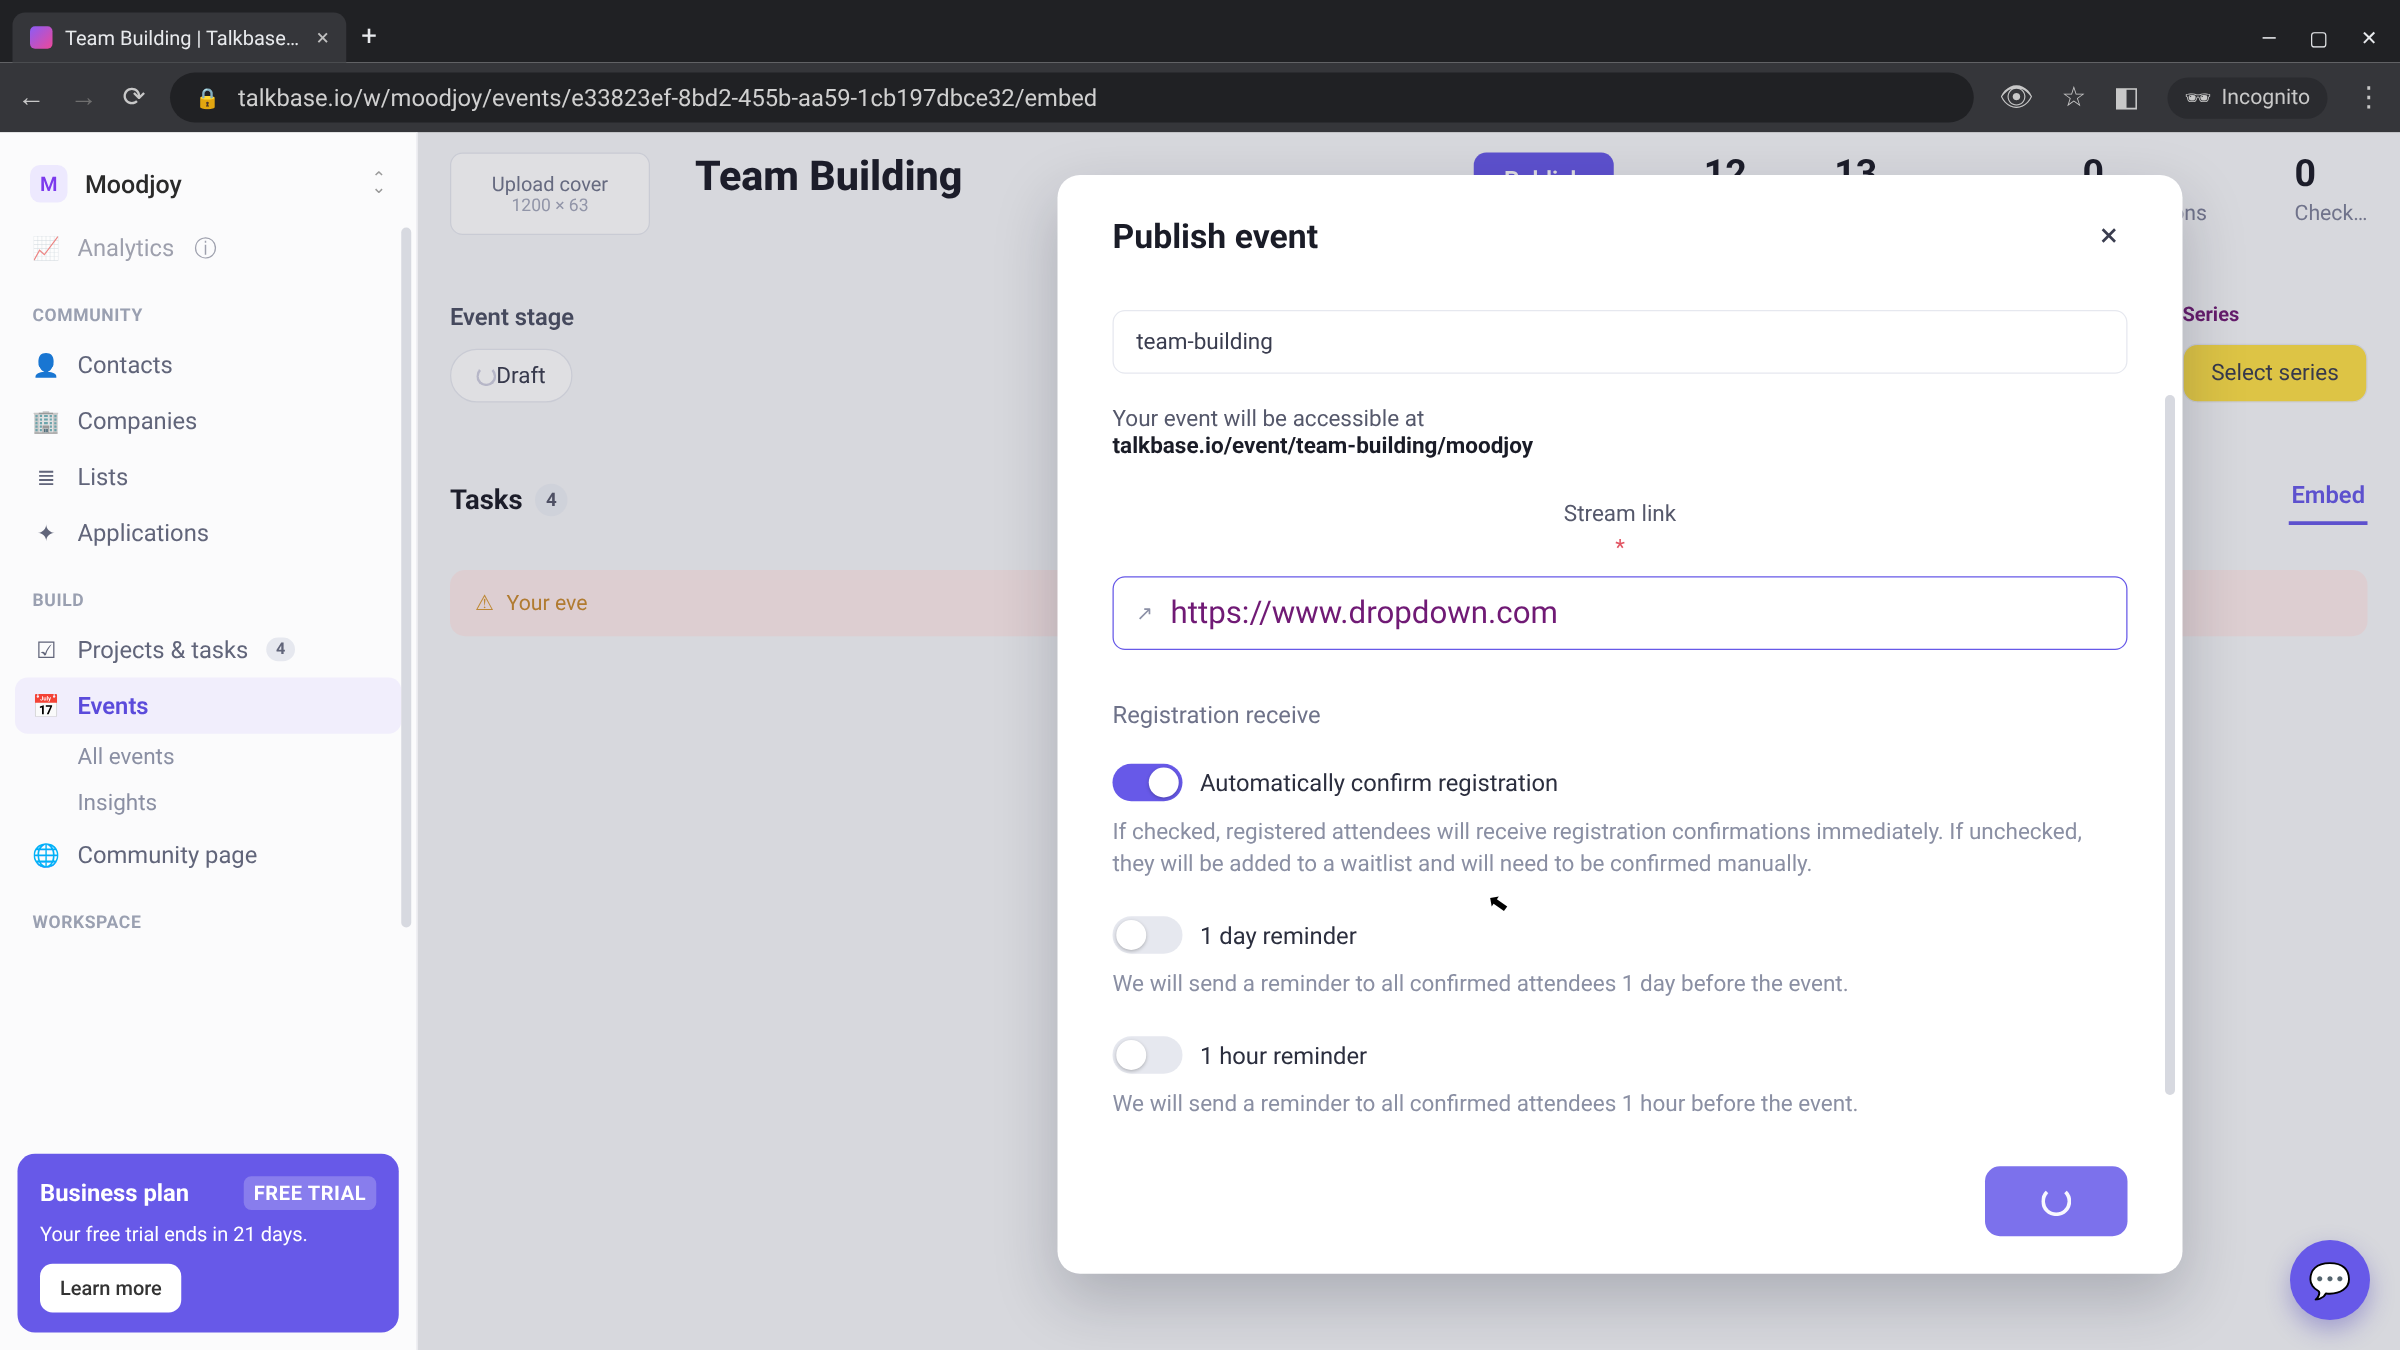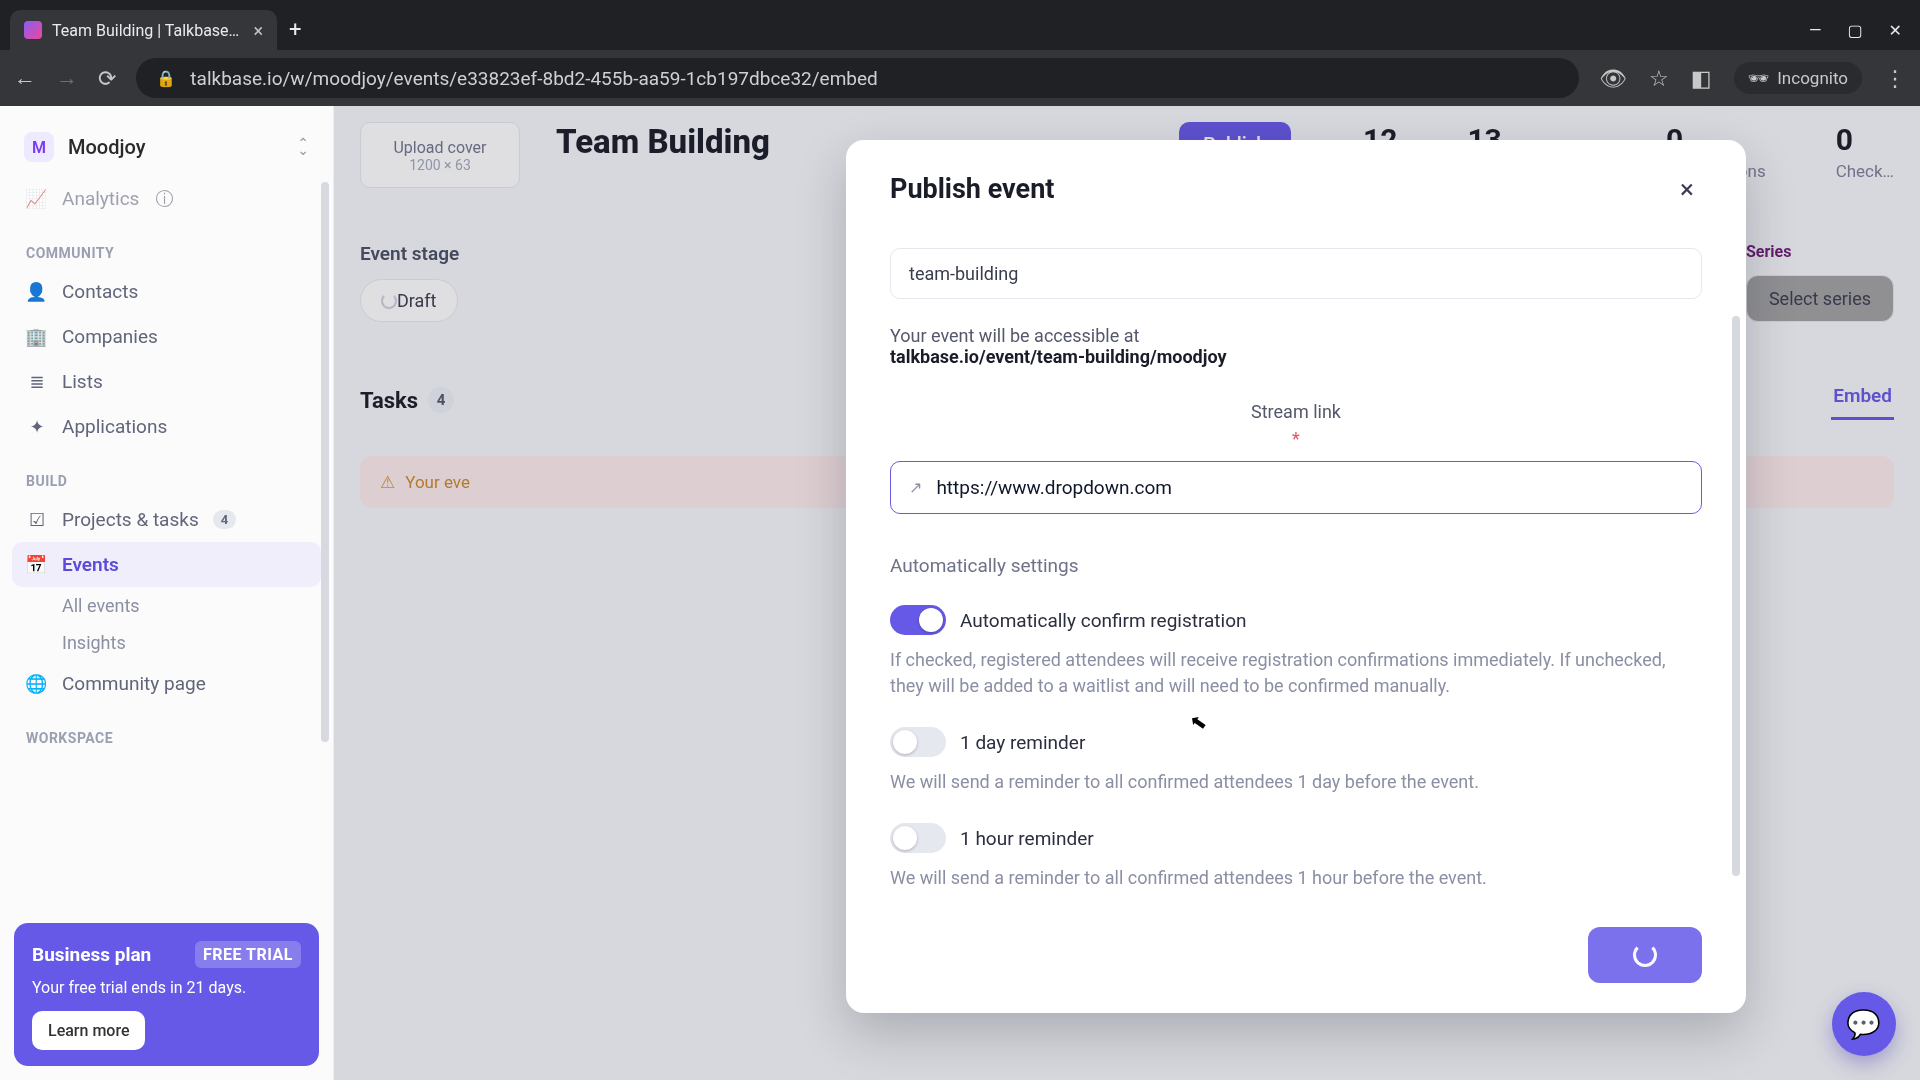--- a/index.html
+++ b/index.html
@@ -57,21 +57,21 @@
   .stat { display: flex; flex-direction: column; }
   .stat-val { font-size: 30px; font-weight: 700; color: #1a1c27; }
   .stat-lbl { font-size: 17px; color: #7d8199; margin-top: 4px; }
 
   .stage-row { display: flex; align-items: center; gap: 18px; margin-top: 54px; }
   .stage-label { font-size: 19px; color: #4b4f63; font-weight: 600; }
   .chip { display: inline-flex; align-items: center; gap: 0; border: 1px solid #e6e8ef; background: #fff; border-radius: 999px; padding: 10px 20px; font-size: 18px; color: #3a3d4f; }
   .chip .spinner { width: 16px; height: 16px; border: 2px solid #cfcfe0; border-top-color: transparent; border-radius: 50%; }
   .team-avatar { width: 42px; height: 42px; border-radius: 50%; background: #6b4a3a; }
   .add-circle { width: 42px; height: 42px; border-radius: 50%; border: 1px solid #e0e2ea; background: #fff; display: flex; align-items: center; justify-content: center; color: #71768c; font-size: 20px; cursor: pointer; }
-  .series-box { border: 1px solid #e6e8ef; background: #a3a3a3; border-radius: 12px; padding: 12px 22px; font-size: 18px; color: #3a3d4f; cursor: pointer; }
+  .series-box { border: 1px solid #e6e8ef; background: #fde047; border-radius: 12px; padding: 12px 22px; font-size: 18px; color: #3a3d4f; cursor: pointer; }
   .row-label { font-size: 16px; color: #701a75; font-weight: 700; }
 
   .secondary-row { display: flex; align-items: center; gap: 18px; margin-top: 58px; }
   .tasks-title { font-size: 22px; font-weight: 700; color: #1a1c27; display: inline-flex; align-items: center; gap: 10px; }
   .tasks-count { background: #edf0f6; color: #55586b; font-size: 15px; font-weight: 700; border-radius: 999px; width: 26px; height: 26px; display: inline-flex; align-items: center; justify-content: center; }
   .embed-tab { margin-left: auto; font-size: 19px; color: #6759e8; font-weight: 600; border-bottom: 3px solid #6759e8; padding: 4px 2px 10px; cursor: pointer; }
 
   .alert { margin-top: 36px; background: #fdecec; color: #c98a2f; border-radius: 12px; padding: 16px 20px; font-size: 17px; display: flex; align-items: center; gap: 10px; }
   .alert .warn-ic { color: #d99a36; }
 
@@ -82,21 +82,21 @@
   .modal-head { display: flex; align-items: center; }
   .modal-title { font-size: 27px; font-weight: 700; color: #1a1c27; }
   .modal-close { margin-left: auto; font-size: 26px; color: #3a3d4f; cursor: pointer; padding: 4px 8px; }
   .slug-box { margin-top: 40px; border: 1px solid #e6e8ef; border-radius: 10px; padding: 14px 18px; font-size: 18px; color: #3a3d4f; }
   .access-text { margin-top: 26px; font-size: 18px; color: #55586b; }
   .access-url { font-weight: 700; color: #1a1c27; }
   .field-label { margin-top: 34px; font-size: 18px; color: #55586b; display: flex; align-items: center; gap: 6px; flex-direction: column; }
   .req { color: #e25563; }
   .stream-input { margin-top: 12px; border: 1.5px solid #6759e8; border-radius: 10px; padding: 14px 18px; display: flex; align-items: center; gap: 14px; font-size: 19px; color: #2a2c3a; }
   .stream-input .link-ic { color: #8c90a6; font-size: 16px; }
-  .stream-input input { border: none; outline: none; flex: 1; font-size: 19px; color: #0f172a; }
+  .stream-input input { border: none; outline: none; flex: 1; font-size: 25px; color: #701a75; }
   .section-title { margin-top: 40px; font-size: 19px; color: #6e7289; }
   .toggle-row { display: flex; align-items: center; gap: 14px; margin-top: 28px; }
   .toggle { width: 56px; height: 30px; border-radius: 999px; position: relative; cursor: pointer; }
   .toggle .knob { position: absolute; top: 3px; width: 24px; height: 24px; border-radius: 50%; background: #fff; box-shadow: 0 1px 3px rgba(0,0,0,0.25); }
   .toggle.on { background: #6759e8; }
   .toggle.on .knob { right: 3px; }
   .toggle.off { background: #e6e8ef; }
   .toggle.off .knob { left: 3px; }
   .toggle-label { font-size: 19px; color: #2b2e3e; }
   .toggle-desc { margin-top: 12px; font-size: 18px; color: #8a8fa3; line-height: 1.45; }
@@ -304,21 +304,21 @@
 
         <div class="field-label">
           <span>Stream link</span>
           <span class="req">*</span>
         </div>
         <div class="stream-input">
           <span class="link-ic">↗</span>
           <input type="text" value="https://www.dropdown.com" style="">
         </div>
 
-        <div class="section-title">Automatically settings</div>
+        <div class="section-title">Registration receive</div>
 
         <div class="toggle-row">
           <div class="toggle on">
               <div class="knob"></div>
             </div>
           <div class="toggle-label">Automatically confirm registration</div>
         </div>
         <div class="toggle-desc">If checked, registered attendees will receive registration confirmations immediately. If unchecked, they will be added to a waitlist and will need to be confirmed manually.</div>
 
         <div class="toggle-row">

